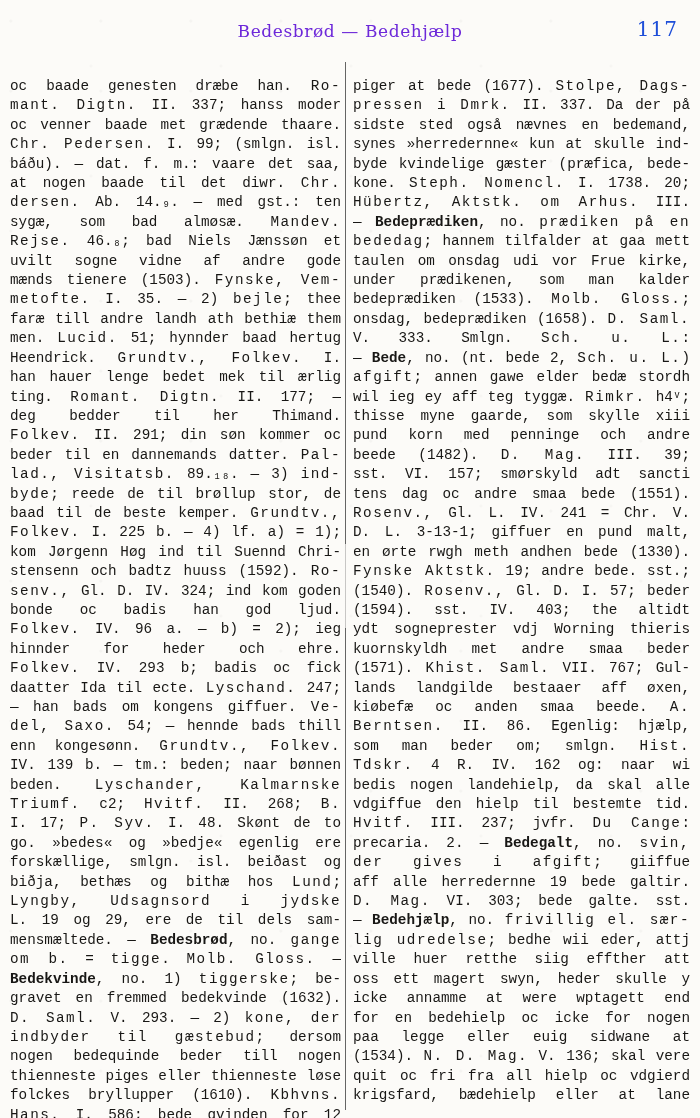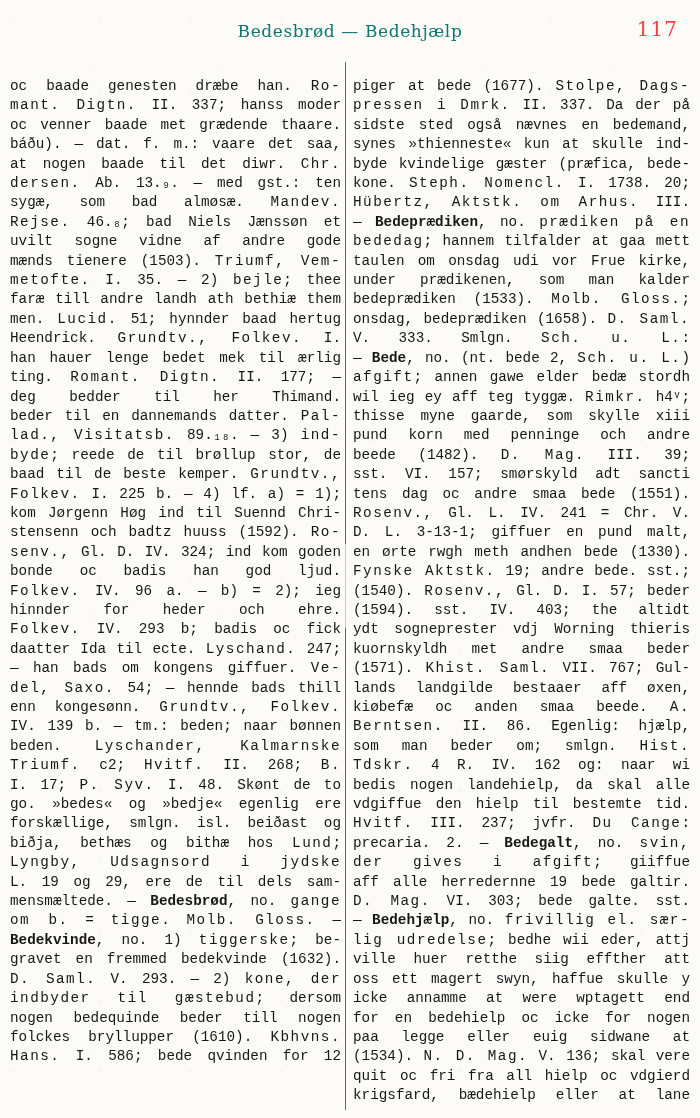--- a/index.html
+++ b/index.html
@@ -12,25 +12,25 @@
   }
   .paper-noise{
     position:absolute;inset:0;pointer-events:none;
     background:
       radial-gradient(circle at 12% 30%, rgba(120,120,120,.05) 0 1px, transparent 2px),
       radial-gradient(circle at 70% 60%, rgba(120,120,120,.04) 0 1px, transparent 2px);
     background-size:90px 70px, 130px 110px;
   }
   .header-title{
     position:absolute;top:21px;left:0;width:100%;
-    text-align:center;font-size:17px;letter-spacing:.6px;color:#0f766e;
+    text-align:center;font-size:17px;letter-spacing:.6px;color:#6d28d9;
   }
   .page-number{
     position:absolute;top:17px;right:22px;
-    font-size:20px;letter-spacing:1px;color:#ef4444;
+    font-size:20px;letter-spacing:1px;color:#1d4ed8;
   }
   .col{position:absolute;top:77px;overflow:hidden;font-family:Liberation Mono, monospace;}
   #col-left{left:10px;width:331px;}
   #col-right{left:353px;width:337px;}
   .tline{
     height:19.42px;line-height:19.42px;overflow:hidden;
     font-size:14.3px;
     text-align:justify;
     text-align-last:justify;
     -moz-text-align-last:justify;
@@ -48,34 +48,36 @@
 <body>
 
 <div class="page">
   <div class="paper-noise"></div>
   <div class="header-title">Bedesbrød — Bedehjælp</div>
   <div class="page-number">117</div>
   <div id="col-left" class="col">
       <div class="tline"><span>oc baade genesten dræbe han. </span><span class="sp">Ro-</span></div>
       <div class="tline"><span class="sp">mant. Digtn.</span><span> II. 337; hanss moder</span></div>
       <div class="tline"><span>oc venner baade met grædende thaare.</span></div>
+      <div class="tline"><span class="sp">Chr. Pedersen.</span><span> I. 99; (smlgn. isl.</span></div>
       <div class="tline"><span>báðu). — dat. f. m.: vaare det saa,</span></div>
       <div class="tline"><span>at nogen baade til det diwr. </span><span class="sp">Chr. Pe-</span></div>
-      <div class="tline"><span class="sp">dersen.</span><span> Ab. 13.₉. — med gst.: ten</span></div>
+      <div class="tline"><span class="sp">dersen.</span><span> Ab. 14.₉. — med gst.: ten</span></div>
       <div class="tline"><span>sygæ, som bad almøsæ. </span><span class="sp">Mandev.</span></div>
       <div class="tline"><span class="sp">Rejse.</span><span> 46.₈; bad Niels Jænssøn et</span></div>
       <div class="tline"><span>uvilt sogne vidne af andre gode herre-</span></div>
-      <div class="tline"><span>mænds tienere (1503). </span><span class="sp">Triumf, Vem-</span></div>
+      <div class="tline"><span>mænds tienere (1503). </span><span class="sp">Fynske, Vem-</span></div>
       <div class="tline"><span class="sp">metofte.</span><span> I. 35. — 2) </span><span class="sp">bejle</span><span>; thee</span></div>
       <div class="tline"><span>faræ till andre landh ath bethiæ them</span></div>
       <div class="tline"><span>men. </span><span class="sp">Lucid.</span><span> 51; hynnder baad hertug</span></div>
       <div class="tline"><span>Heendrick. </span><span class="sp">Grundtv., Folkev.</span><span> I. 204;</span></div>
       <div class="tline"><span>han hauer lenge bedet mek til ærlig</span></div>
       <div class="tline"><span>ting. </span><span class="sp">Romant. Digtn.</span><span> II. 177; —</span></div>
       <div class="tline"><span>deg bedder til her Thimand. </span><span class="sp">Grundtv.,</span></div>
+      <div class="tline"><span class="sp">Folkev.</span><span> II. 291; din søn kommer oc</span></div>
       <div class="tline"><span>beder til en dannemands datter. </span><span class="sp">Pal-</span></div>
       <div class="tline"><span class="sp">lad., Visitatsb.</span><span> 89.₁₈. — 3) </span><span class="sp">ind-</span></div>
       <div class="tline"><span class="sp">byde</span><span>; reede de til brøllup stor, de</span></div>
       <div class="tline"><span>baad til de beste kemper. </span><span class="sp">Grundtv.,</span></div>
       <div class="tline"><span class="sp">Folkev.</span><span> I. 225 b. — 4) lf. a) = 1);</span></div>
       <div class="tline"><span>kom Jørgenn Høg ind til Suennd Chri-</span></div>
       <div class="tline"><span>stensenn och badtz huuss (1592). </span><span class="sp">Ro-</span></div>
       <div class="tline"><span class="sp">senv.,</span><span> Gl. D. IV. 324; ind kom goden</span></div>
       <div class="tline"><span>bonde oc badis han god ljud. </span><span class="sp">Grundtv.,</span></div>
       <div class="tline"><span class="sp">Folkev.</span><span> IV. 96 a. — b) = 2); ieg badtz</span></div>
@@ -94,29 +96,30 @@
       <div class="tline"><span>biðja, bethæs og bithæ hos </span><span class="sp">Lund</span><span>;</span></div>
       <div class="tline"><span class="sp">Lyngby, Udsagnsord i jydske</span></div>
       <div class="tline"><span>L. 19 og 29, ere de til dels sam-</span></div>
       <div class="tline"><span>mensmæltede. — </span><span class="b">Bedesbrød</span><span>, no. </span><span class="sp">gange</span></div>
       <div class="tline"><span class="sp">om b.</span><span> = </span><span class="sp">tigge</span><span>. </span><span class="sp">Molb. Gloss.</span><span> —</span></div>
       <div class="tline"><span class="b">Bedekvinde</span><span>, no. 1) </span><span class="sp">tiggerske</span><span>; be-</span></div>
       <div class="tline"><span>gravet en fremmed bedekvinde (1632).</span></div>
       <div class="tline"><span class="sp">D. Saml.</span><span> V. 293. — 2) </span><span class="sp">kone, der</span></div>
       <div class="tline"><span class="sp">indbyder til gæstebud</span><span>; dersom</span></div>
       <div class="tline"><span>nogen bedequinde beder till nogen</span></div>
+      <div class="tline"><span>thienneste piges eller thienneste løse</span></div>
       <div class="tline"><span>folckes bryllupper (1610). </span><span class="sp">Kbhvns.</span></div>
       <div class="tline"><span class="sp">Hans.</span><span> I. 586; bede qvinden for 12</span></div>
     </div>
   <div id="divider"></div>
   <div id="col-right" class="col">
       <div class="tline"><span>piger at bede (1677). </span><span class="sp">Stolpe, Dags-</span></div>
       <div class="tline"><span class="sp">pressen i Dmrk.</span><span> II. 337. Da der på</span></div>
       <div class="tline"><span>sidste sted også nævnes en bedemand,</span></div>
-      <div class="tline"><span>synes »thienneste« kun at skulle ind-</span></div>
+      <div class="tline"><span>synes »herredernne« kun at skulle ind-</span></div>
       <div class="tline"><span>byde kvindelige gæster (præfica, bede-</span></div>
       <div class="tline"><span>kone. </span><span class="sp">Steph. Nomencl.</span><span> I. 1738. 20;</span></div>
       <div class="tline"><span class="sp">Hübertz, Aktstk. om Arhus.</span><span> III. 99).</span></div>
       <div class="tline"><span>— </span><span class="b">Bedeprædiken</span><span>, no. </span><span class="sp">prædiken på en</span></div>
       <div class="tline"><span class="sp">bededag</span><span>; hannem tilfalder at gaa mett</span></div>
       <div class="tline"><span>taulen om onsdag udi vor Frue kirke,</span></div>
       <div class="tline"><span>under prædikenen, som man kalder</span></div>
       <div class="tline"><span>bedeprædiken (1533). </span><span class="sp">Molb. Gloss.</span><span>;</span></div>
       <div class="tline"><span>onsdag, bedeprædiken (1658). </span><span class="sp">D. Saml.</span></div>
       <div class="tline"><span>V. 333. Smlgn. </span><span class="sp">Sch. u. L.</span><span>: bedemisse.</span></div>
@@ -145,21 +148,21 @@
       <div class="tline"><span>bedis nogen landehielp, da skal alle</span></div>
       <div class="tline"><span>vdgiffue den hielp til bestemte tid.</span></div>
       <div class="tline"><span class="sp">Hvitf.</span><span> III. 237; jvfr. </span><span class="sp">Du Cange</span><span>:</span></div>
       <div class="tline"><span>precaria. 2. — </span><span class="b">Bedegalt</span><span>, no. </span><span class="sp">svin,</span></div>
       <div class="tline"><span class="sp">der gives i afgift</span><span>; giiffue bøndernne</span></div>
       <div class="tline"><span>aff alle herredernne 19 bede galtir. </span><span class="sp">N.</span></div>
       <div class="tline"><span class="sp">D. Mag.</span><span> VI. 303; bede galte. sst.</span></div>
       <div class="tline"><span>— </span><span class="b">Bedehjælp</span><span>, no. </span><span class="sp">frivillig el. sær-</span></div>
       <div class="tline"><span class="sp">lig udredelse</span><span>; bedhe wii eder, attj</span></div>
       <div class="tline"><span>ville huer retthe siig effther att giffwe</span></div>
-      <div class="tline"><span>oss ett magert swyn, haffue skulle y</span></div>
+      <div class="tline"><span>oss ett magert swyn, heder skulle y</span></div>
       <div class="tline"><span>icke annamme at were wptagett end</span></div>
       <div class="tline"><span>for en bedehielp oc icke for nogen</span></div>
       <div class="tline"><span>paa legge eller euig sidwane at bliffue</span></div>
       <div class="tline"><span>(1534). </span><span class="sp">N. D. Mag.</span><span> V. 136; skal vere</span></div>
       <div class="tline"><span>quit oc fri fra all hielp oc vdgierd til</span></div>
       <div class="tline"><span>krigsfard, bædehielp eller at lane kongen</span></div>
     </div>
 </div>
 
 </body></html>

